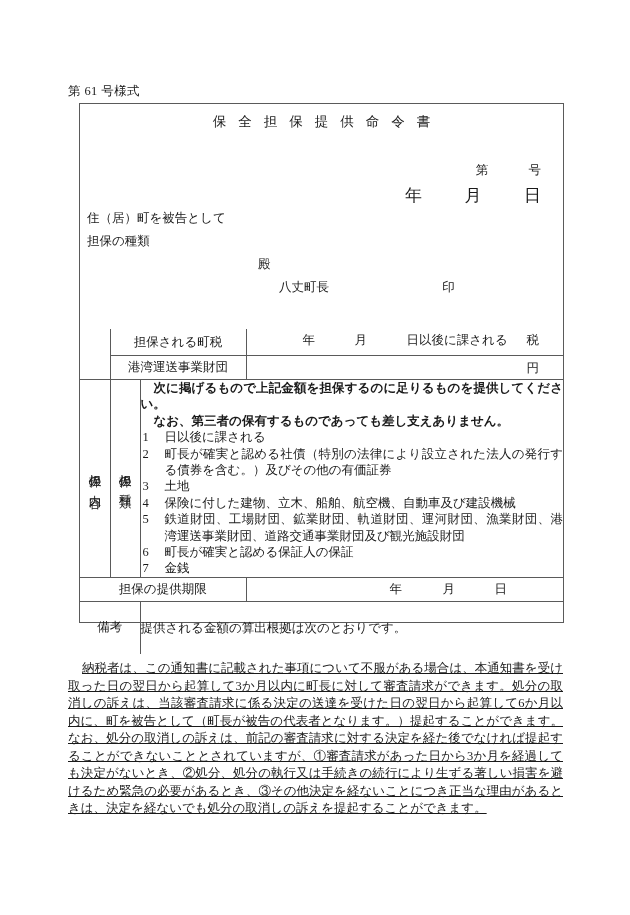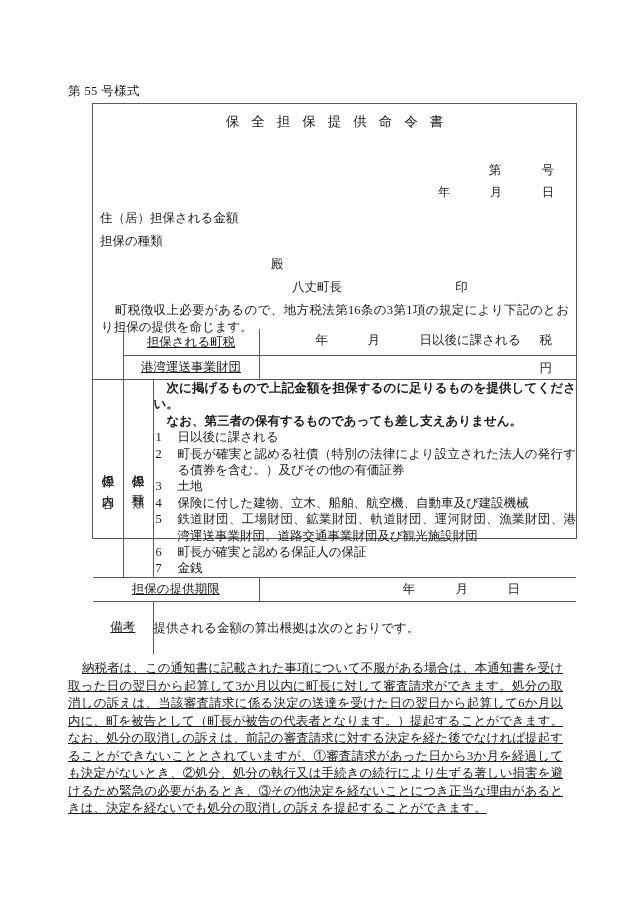--- a/index.html
+++ b/index.html
@@ -30,24 +30,24 @@
     left: 68px;
     top: 83px;
     font-size: 12.5px;
     letter-spacing: 0.4px;
     white-space: nowrap;
   }
 
   
   .outer-box {
     position: absolute;
-    left: 92px;
+    left: 79px;
     top: 103px;
     width: 485px;
-    height: 436px;
+    height: 520px;
     border: 1px solid #5a5a5a;
     box-sizing: border-box;
   }
 
   
   .hdr {
     position: relative;
     height: 225px;
   }
   .doc-title {
@@ -73,21 +73,21 @@
     top: 58px;
     right: 22px;
     font-size: 12.5px;
     white-space: nowrap;
   }
   .no-line .gap { display: inline-block; width: 34px; }
   .date-line {
     position: absolute;
     top: 80px;
     right: 22px;
-    font-size: 12px;
+    font-size: 17px;
     white-space: nowrap;
   }
   .date-line .gap { display: inline-block; width: 34px; }
 
   .addr-line {
     position: absolute;
     top: 106px;
     left: 7px;
     font-size: 12.5px;
     white-space: nowrap;
@@ -144,21 +144,20 @@
   }
   .tbl td.nolft { border-left: none; }
   .tbl td.norgt { border-right: none; }
   .tbl td.notop { border-top: none; }
   .tbl td.nobot { border-bottom: none; }
 
   .lbl {
     text-align: center;
     white-space: nowrap;
     padding: 3px 2px;
-    text-decoration: underline;
   }
 
   
   .vlabel {
     text-align: center;
     vertical-align: middle;
   }
   .vlabel span {
     writing-mode: vertical-rl;
     text-orientation: upright;
@@ -231,21 +230,21 @@
     text-align: justify;
     text-justify: inter-ideograph;
     text-decoration: underline;
   }
 </style>
 </head>
 <body>
 
 <div class="page">
 
-  <div class="form-no">第 55 号様式</div>
+  <div class="form-no">第 61 号様式</div>
 
   <div class="outer-box">
 
     <div class="hdr">
 
       <div class="doc-title">保全担保提供命令書</div>
 
       <div class="no-line">
         <span>第</span>
         <span class="gap"></span>
@@ -253,30 +252,29 @@
       </div>
 
       <div class="date-line">
         <span>年</span>
         <span class="gap"></span>
         <span>月</span>
         <span class="gap"></span>
         <span>日</span>
       </div>
 
-      <div class="addr-line">住（居）担保される金額</div>
+      <div class="addr-line">住（居）町を被告として</div>
       <div class="name-line">担保の種類</div>
       <div class="dono">殿</div>
 
       <div class="mayor-row">
         <span>八丈町長</span>
         <span class="seal">印</span>
       </div>
 
-      <div class="order-body">町税徴収上必要があるので、地方税法第16条の3第1項の規定により下記のとおり担保の提供を命じます。</div>
     </div>
 
     <table class="tbl">
       <colgroup>
         <col style="width:30px">
         <col style="width:30px">
         <col style="width:106px">
         <col style="width:317px">
       </colgroup>
       <tbody>

